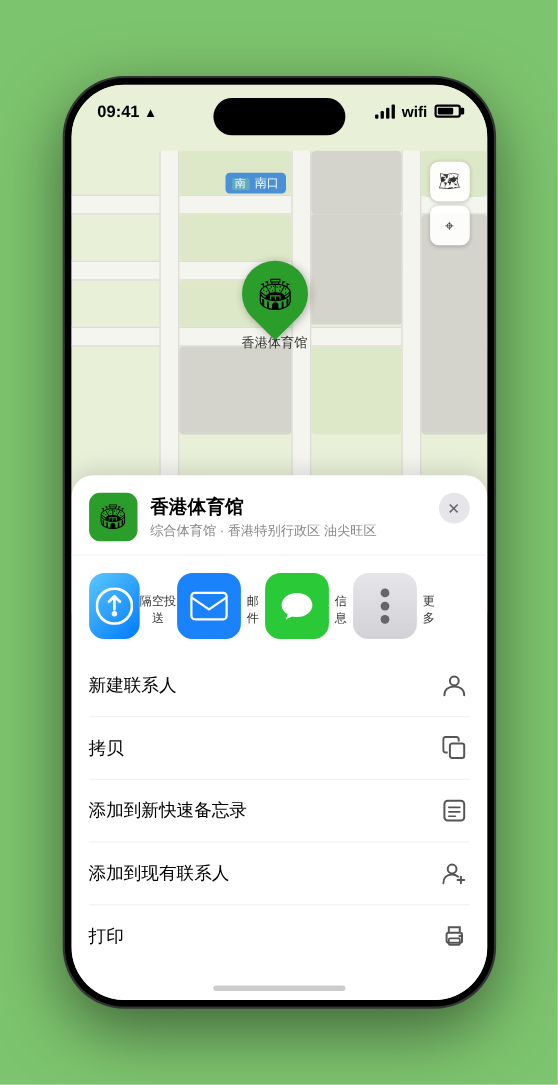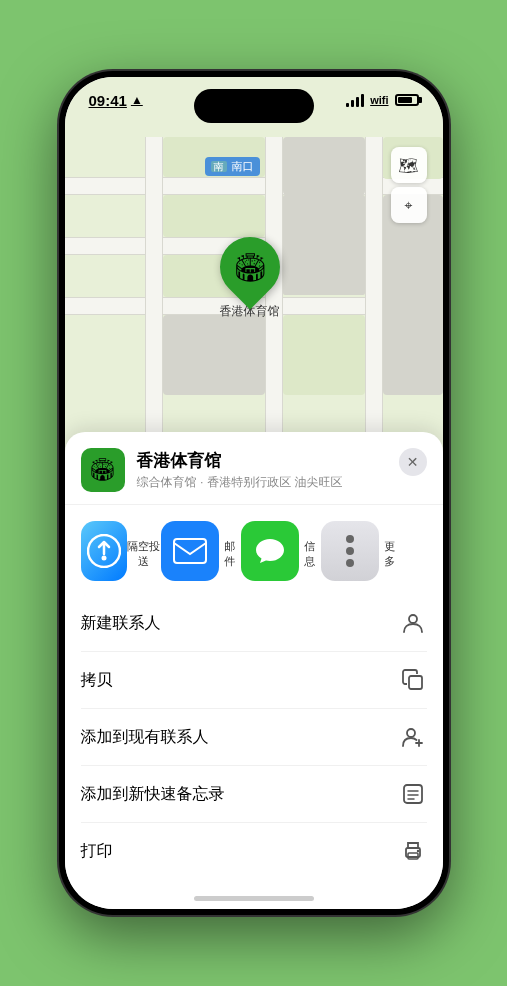--- a/index.html
+++ b/index.html
@@ -36,31 +36,30 @@
       transform: translateX(-50%);
       width: 120px;
       height: 34px;
       background: #000;
       border-radius: 20px;
       z-index: 100;
     }
     
     .status-bar {
       position: absolute;
-      top: 0; left: 0; right: 0;
+      top: 16px; left: 0; right: 0;
       height: 54px;
       display: flex;
-      align-items: center;
+      align-items: flex-start;
       justify-content: space-between;
       padding: 0 24px 8px;
       z-index: 99;
       color: #000;
       font-size: 15px;
       font-weight: 600;
-      text-decoration: underline;
     }
     .status-icons { display: flex; align-items: center; gap: 6px; }
     
     .map-area {
       position: absolute;
       top: 0; left: 0; right: 0;
       height: 480px;
       background: #e8f0d8;
       overflow: hidden;
     }
@@ -280,21 +279,21 @@
       transform: translateX(-50%);
       width: 120px;
       height: 5px;
       background: #000;
       border-radius: 3px;
       opacity: 0.2;
     }
     
     .signal-bars { display: flex; align-items: flex-end; gap: 2px; }
     .bar { width: 3px; background: #000; border-radius: 1px; }
-    .wifi-icon { font-size: 11px; }
+    .wifi-icon { font-size: 14px; }
     .battery-icon {
       width: 24px; height: 12px;
       border: 2px solid #000;
       border-radius: 3px;
       position: relative;
       display: flex;
       align-items: center;
       padding: 1px;
     }
     .battery-icon::after {
@@ -444,39 +443,39 @@
           <span class="action-text">拷贝</span>
           <div class="action-icon">
             <svg width="22" height="22" viewBox="0 0 22 22">
               <rect x="7" y="7" width="13" height="13" rx="2" fill="none" stroke="#555" stroke-width="1.8"></rect>
               <path d="M5 15 L3 15 C2 15 1 14 1 13 L1 3 C1 2 2 1 3 1 L13 1 C14 1 15 2 15 3 L15 5" stroke="#555" stroke-width="1.8" fill="none"></path>
             </svg>
           </div>
         </div>
 
         <div class="action-item">
+          <span class="action-text">添加到新快速备忘录</span>
+          <div class="action-icon">
+            <svg width="22" height="22" viewBox="0 0 22 22">
+              <rect x="2" y="2" width="18" height="18" rx="3" fill="none" stroke="#555" stroke-width="1.8"></rect>
+              <line x1="6" y1="8" x2="16" y2="8" stroke="#555" stroke-width="1.5" stroke-linecap="round"></line>
+              <line x1="6" y1="12" x2="16" y2="12" stroke="#555" stroke-width="1.5" stroke-linecap="round"></line>
+              <line x1="6" y1="16" x2="12" y2="16" stroke="#555" stroke-width="1.5" stroke-linecap="round"></line>
+            </svg>
+          </div>
+        </div>
+
+        <div class="action-item">
           <span class="action-text">添加到现有联系人</span>
           <div class="action-icon">
             <svg width="22" height="22" viewBox="0 0 22 22">
               <circle cx="9" cy="7" r="4" fill="none" stroke="#555" stroke-width="1.8"></circle>
               <path d="M1 20 C1 15 4 12 9 12 C11 12 13 12.7 14.5 14" fill="none" stroke="#555" stroke-width="1.8" stroke-linecap="round"></path>
               <line x1="17" y1="14" x2="17" y2="20" stroke="#555" stroke-width="1.8" stroke-linecap="round"></line>
               <line x1="14" y1="17" x2="20" y2="17" stroke="#555" stroke-width="1.8" stroke-linecap="round"></line>
-            </svg>
-          </div>
-        </div>
-
-        <div class="action-item">
-          <span class="action-text">添加到新快速备忘录</span>
-          <div class="action-icon">
-            <svg width="22" height="22" viewBox="0 0 22 22">
-              <rect x="2" y="2" width="18" height="18" rx="3" fill="none" stroke="#555" stroke-width="1.8"></rect>
-              <line x1="6" y1="8" x2="16" y2="8" stroke="#555" stroke-width="1.5" stroke-linecap="round"></line>
-              <line x1="6" y1="12" x2="16" y2="12" stroke="#555" stroke-width="1.5" stroke-linecap="round"></line>
-              <line x1="6" y1="16" x2="12" y2="16" stroke="#555" stroke-width="1.5" stroke-linecap="round"></line>
             </svg>
           </div>
         </div>
 
         <div class="action-item" style="border-bottom:none;">
           <span class="action-text">打印</span>
           <div class="action-icon">
             <svg width="22" height="22" viewBox="0 0 22 22">
               <rect x="4" y="8" width="14" height="9" rx="1.5" fill="none" stroke="#555" stroke-width="1.8"></rect>
               <path d="M6 8 L6 3 L16 3 L16 8" fill="none" stroke="#555" stroke-width="1.8"></path>

